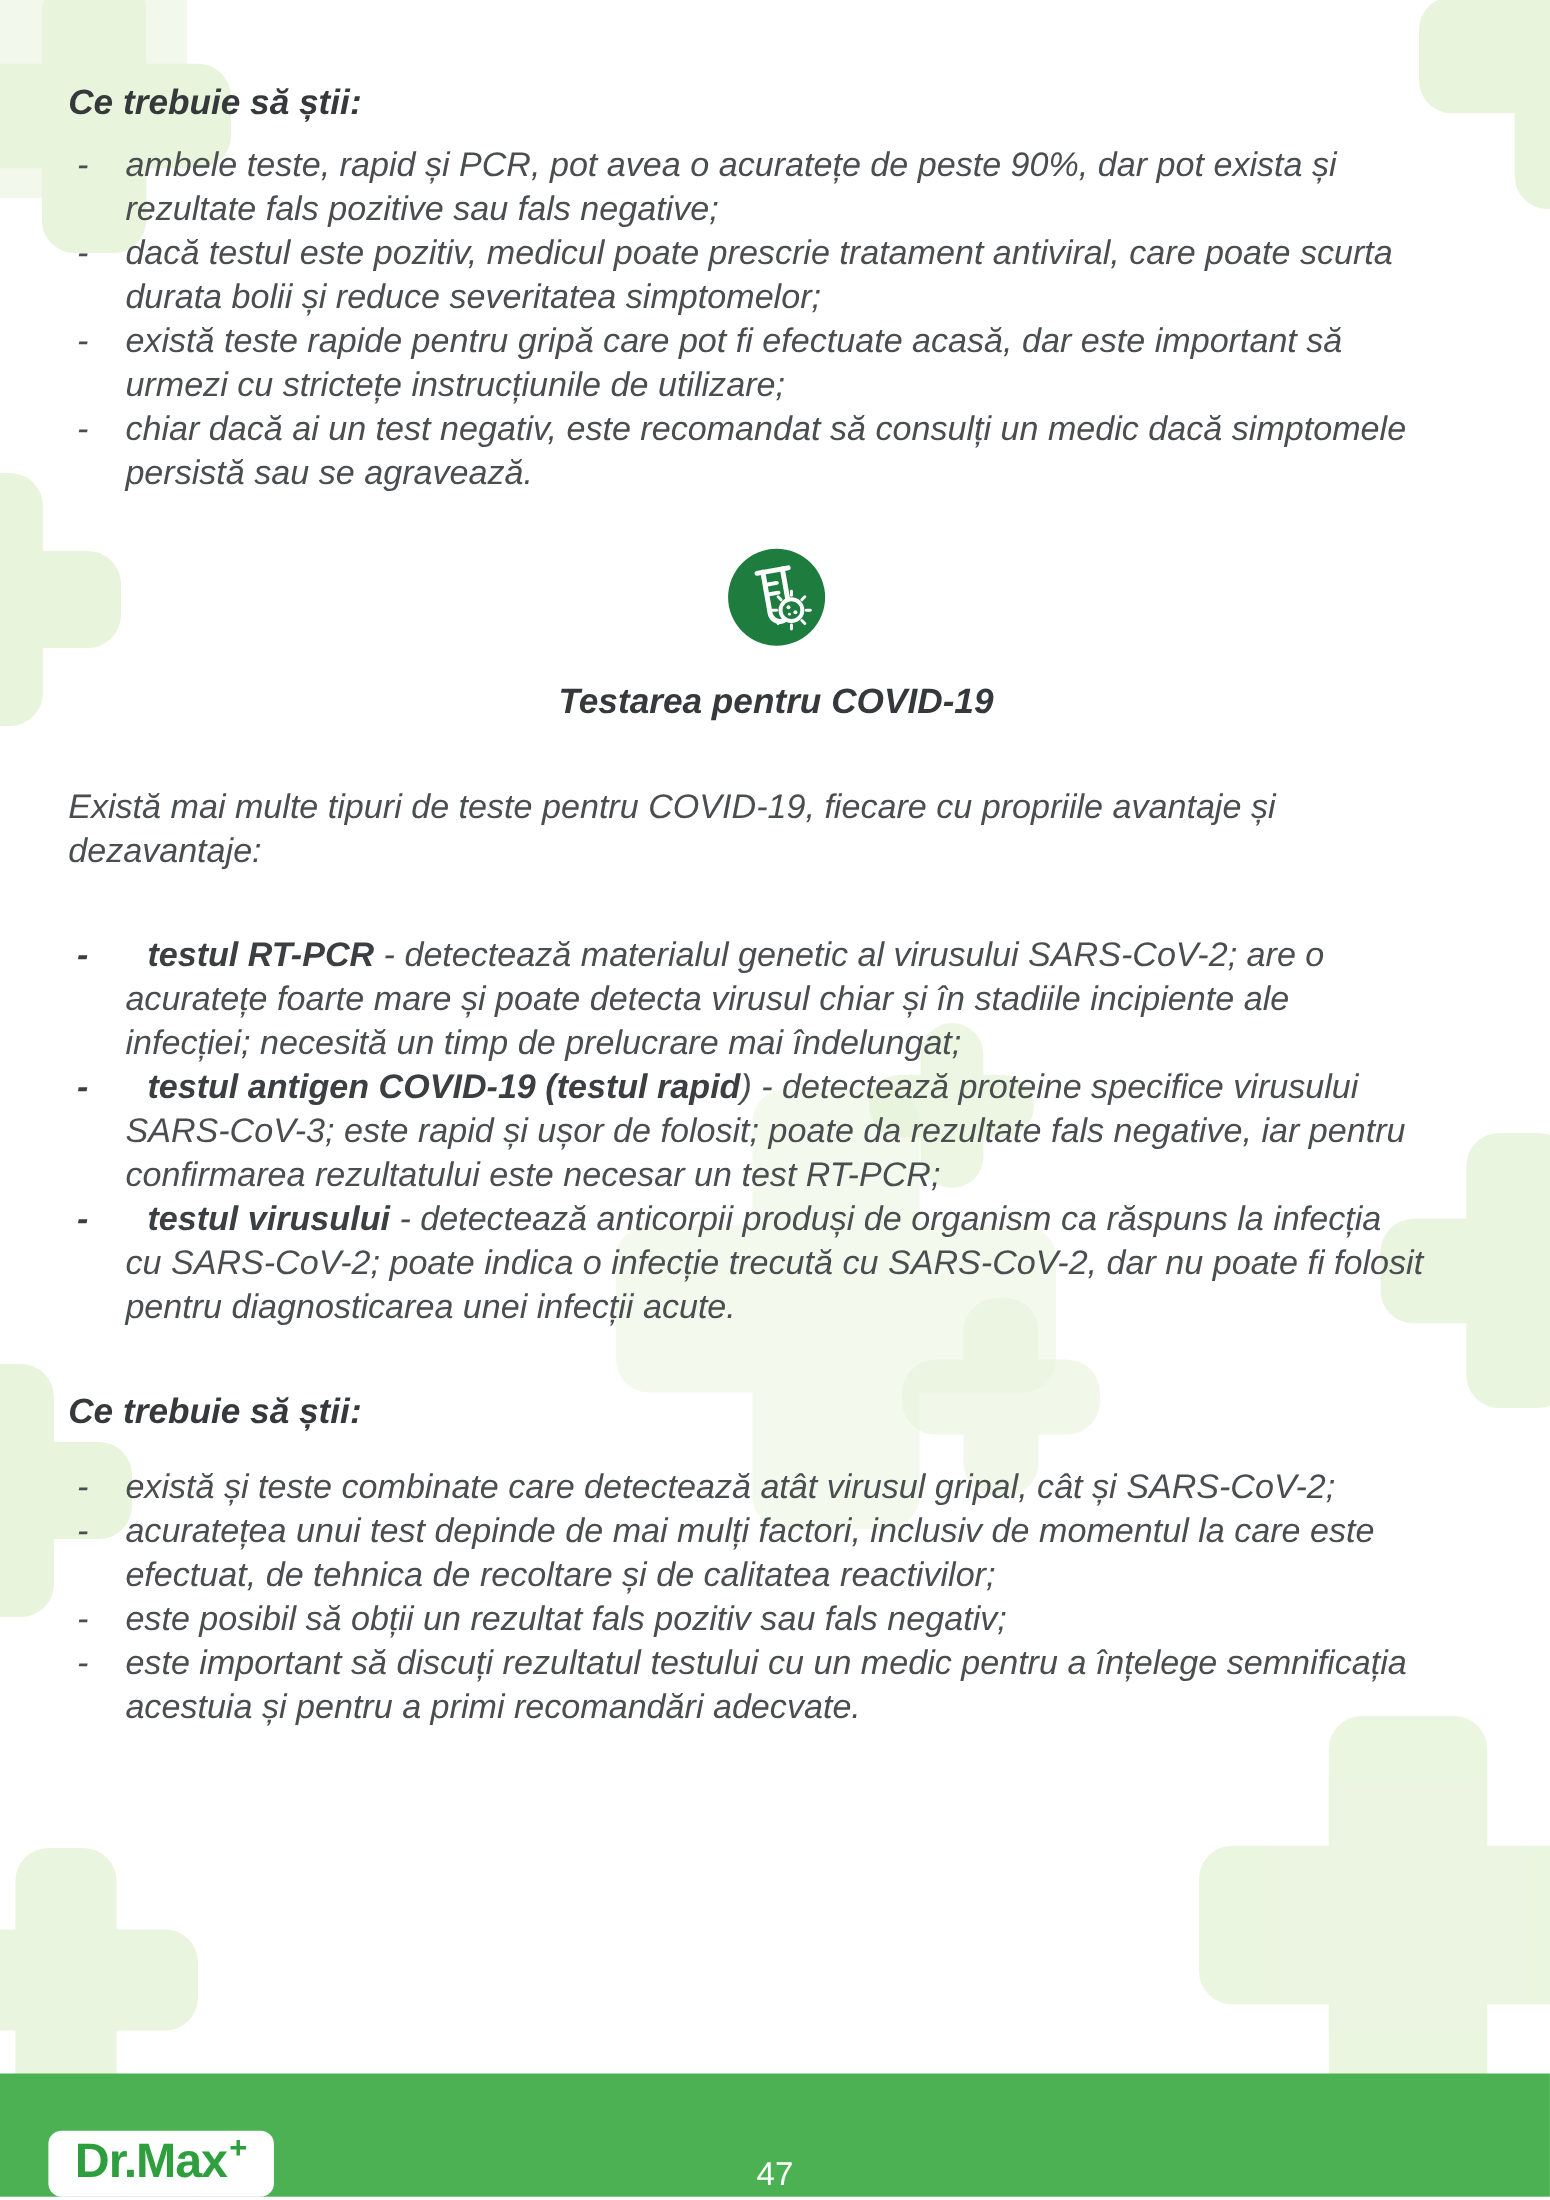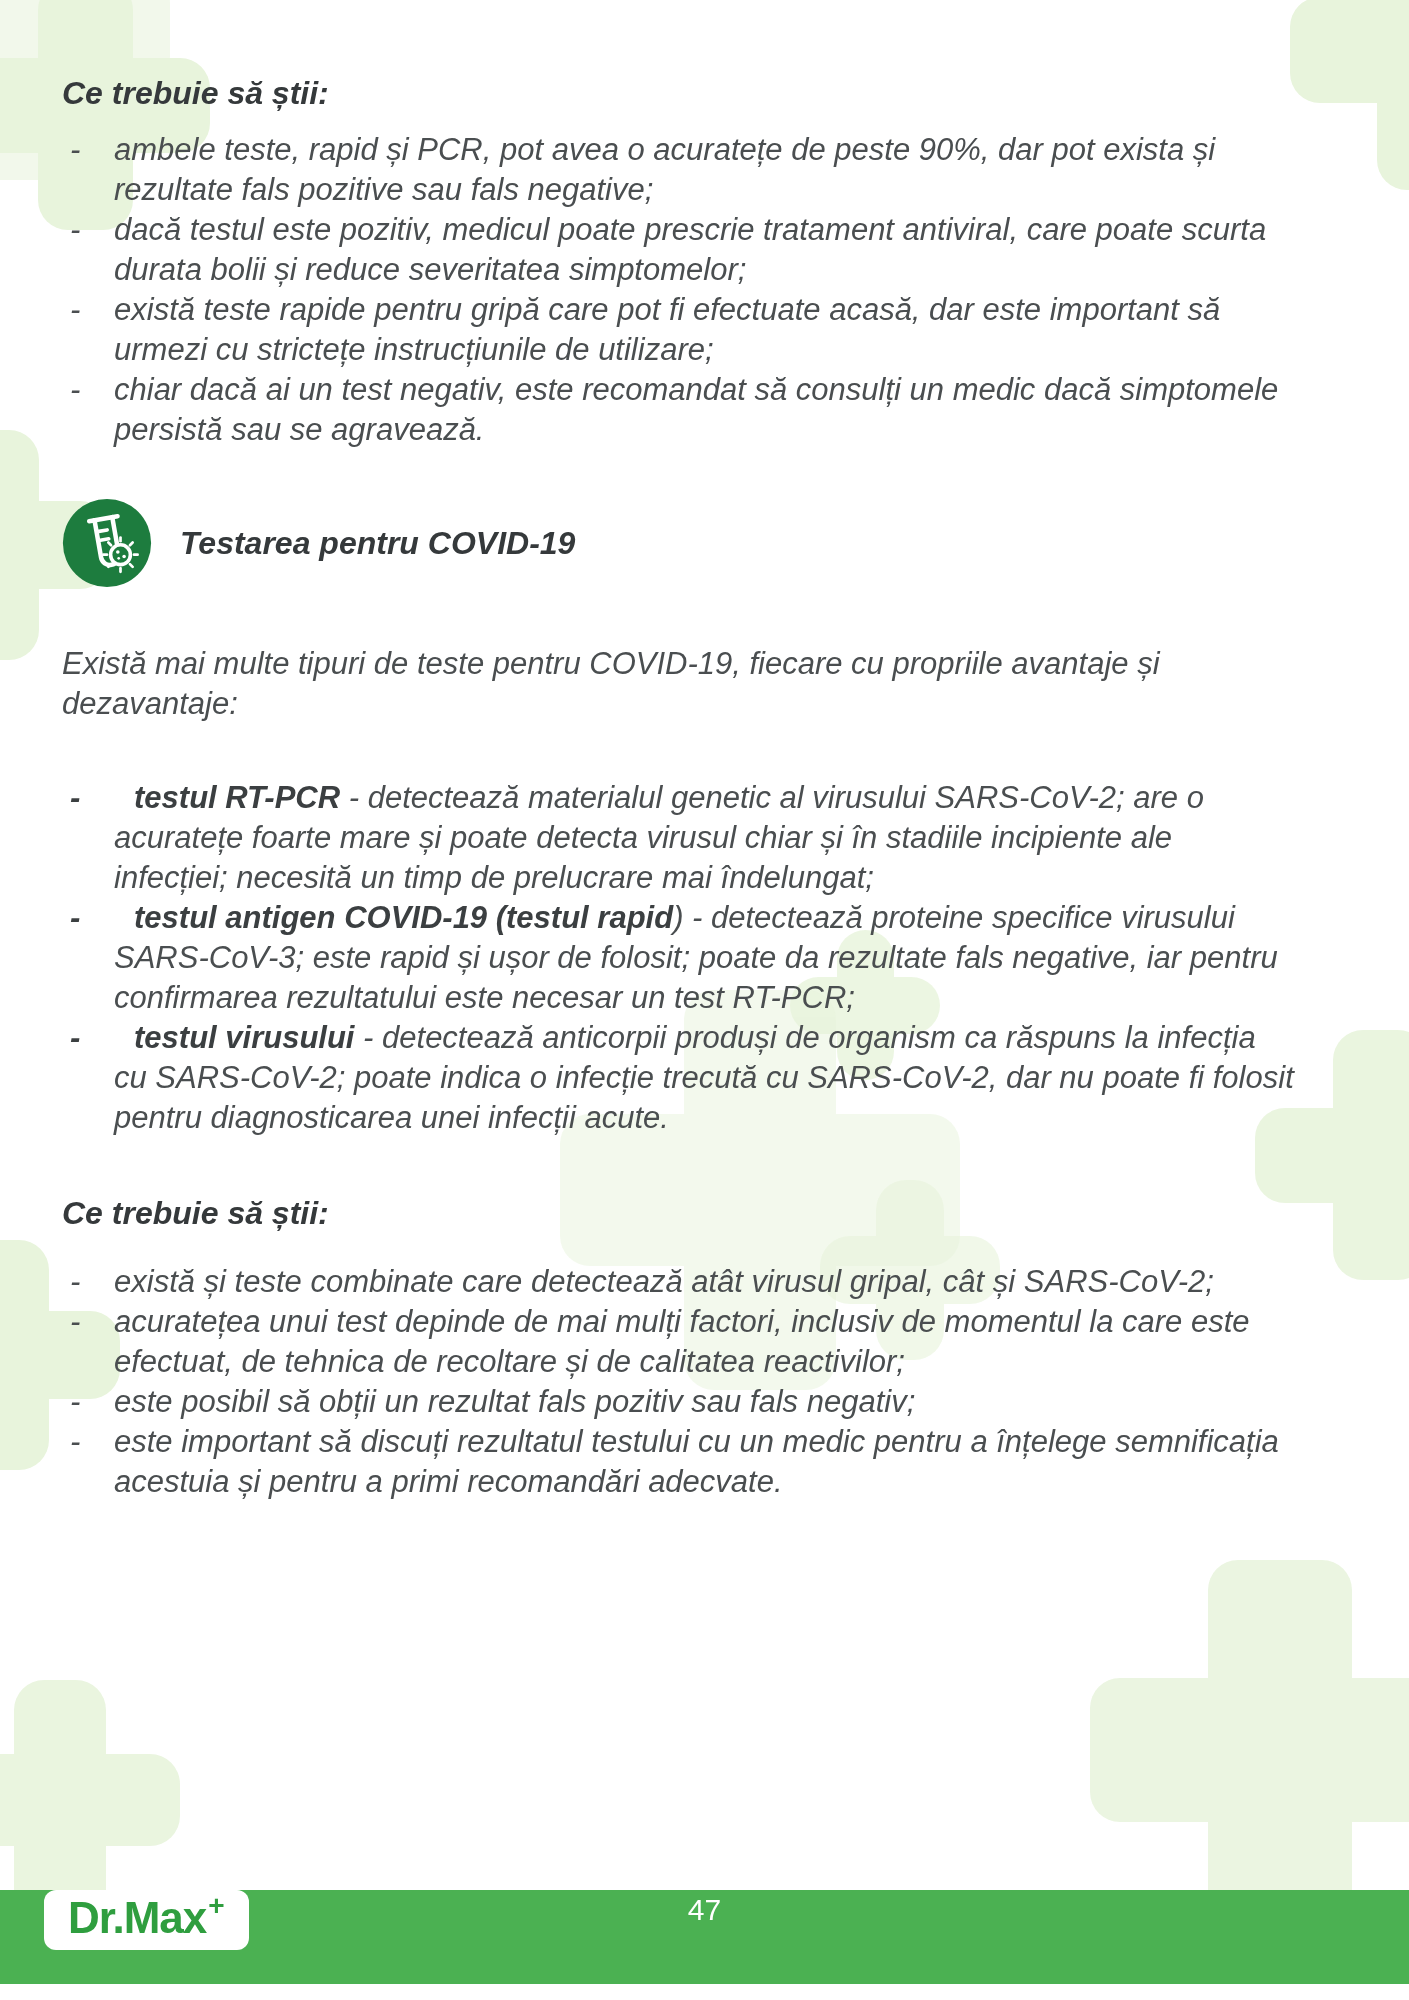--- a/index.html
+++ b/index.html
@@ -30,33 +30,33 @@
   .heading.h1 { margin-bottom:16px; }
 
   .list { margin-bottom:48px; }
   .bullet { display:flex; }
   .bullet .marker { flex:0 0 52px; padding-left:8px; }
   .bullet .text { flex:1; max-width:1180px; }
   .bullet .lead { font-weight:700; color:#3b3f41;margin-left:20px; }
   .bold-list .marker { font-weight:700; color:#3b3f41; }
   .bold-list { margin-bottom:54px; }
 
-  .icon-row { display:flex; align-items:center; gap:28px; margin:34px 0 56px 0; }
+  .icon-row { display:flex; align-items:center; gap:28px; margin:34px 0 56px 0;flex-direction:column; }
   .icon-circle { width:90px; height:90px; flex:0 0 90px; }
   .icon-circle svg { display:block; width:100%; height:100%; }
 
   .intro { margin-bottom:54px; max-width:1180px; }
 
   .heading.h3 { margin-bottom:28px; }
 
   
   .footer {
-    position:absolute; left:0; right:0; bottom:16px; height:94px;
+    position:absolute; left:0; right:0; bottom:3px; height:112px;
     background: var(--footer-green, #4bb152);
-    z-index:2; display:flex; align-items:flex-start; padding:0 44px;
+    z-index:2; display:flex; align-items:flex-end; padding:0 44px;
   }
   .drmax {
     background:#ffffff; border-radius:12px; padding:6px 24px 10px 24px;
     display:inline-flex; align-items:flex-start; line-height:1;
   }
   .drmax-text {
     font-size:44px; font-weight:700; letter-spacing:-1px;
     color: var(--drmax-green, #2f9e3f);
   }
   .drmax-plus {

